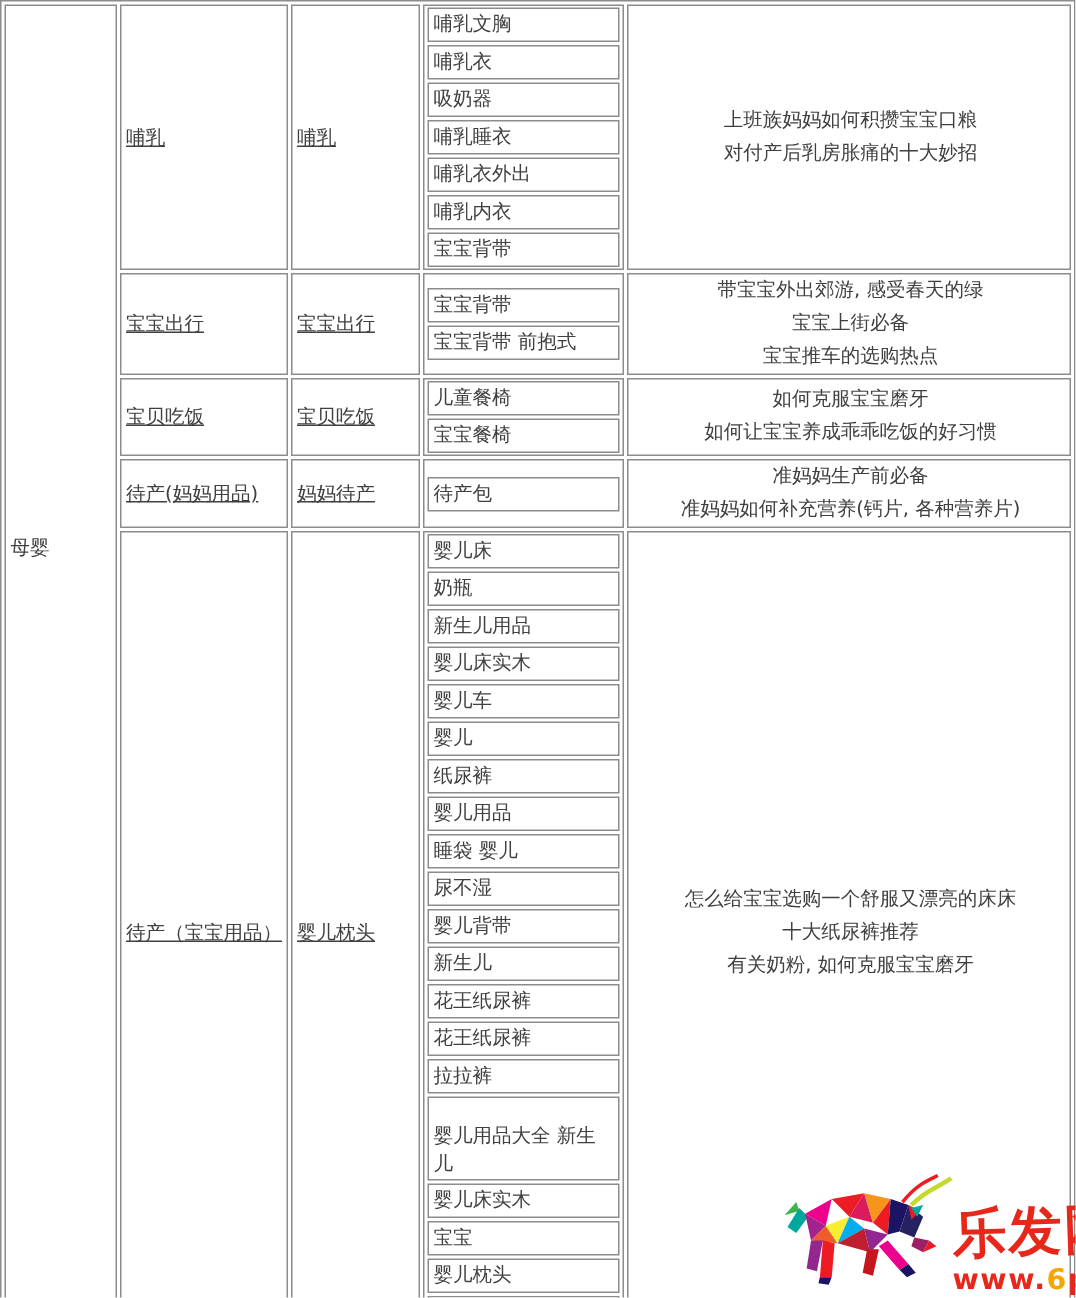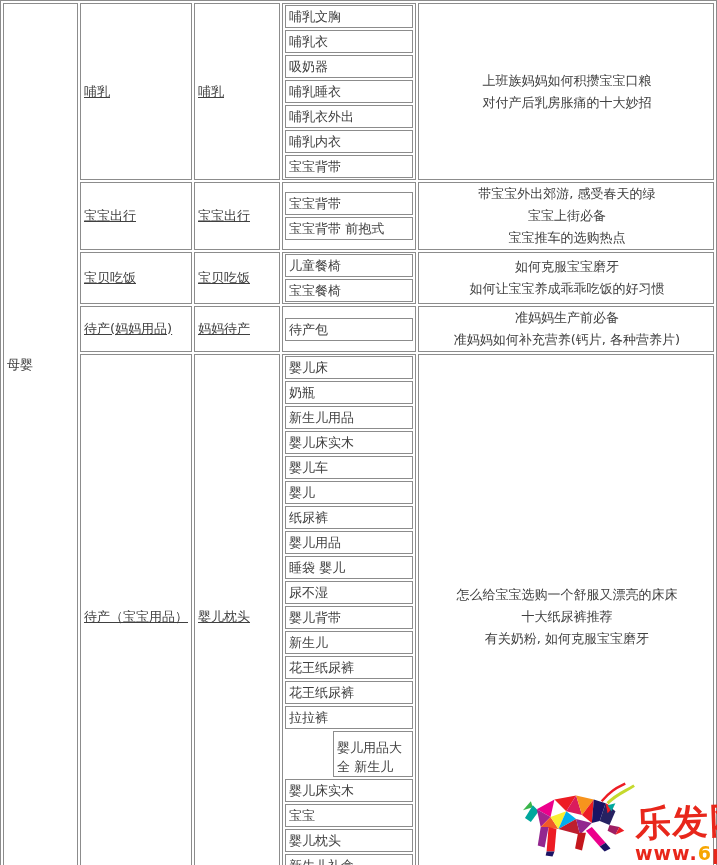--- a/index.html
+++ b/index.html
@@ -148,21 +148,21 @@
         <div class="kwbox">婴儿</div>
         <div class="kwbox">纸尿裤</div>
         <div class="kwbox">婴儿用品</div>
         <div class="kwbox">睡袋 婴儿</div>
         <div class="kwbox">尿不湿</div>
         <div class="kwbox">婴儿背带</div>
         <div class="kwbox">新生儿</div>
         <div class="kwbox">花王纸尿裤</div>
         <div class="kwbox">花王纸尿裤</div>
         <div class="kwbox">拉拉裤</div>
-        <div class="kwbox" style="line-height:19px;display:block;padding-top:6px;margin-left:48px;">婴儿用品大全 新生儿</div>
+        <div class="kwbox" style="line-height:19px;display:block;padding-top:16px;">婴儿用品大全 新生儿</div>
         <div class="kwbox">婴儿床实木</div>
         <div class="kwbox">宝宝</div>
         <div class="kwbox">婴儿枕头</div>
         <div class="kwbox">新生儿礼盒</div>
       </div>
     </td>
     <td class="c5">
       <div class="desc-line">怎么给宝宝选购一个舒服又漂亮的床床</div>
       <div class="desc-line">十大纸尿裤推荐</div>
       <div class="desc-line">有关奶粉, 如何克服宝宝磨牙</div>

